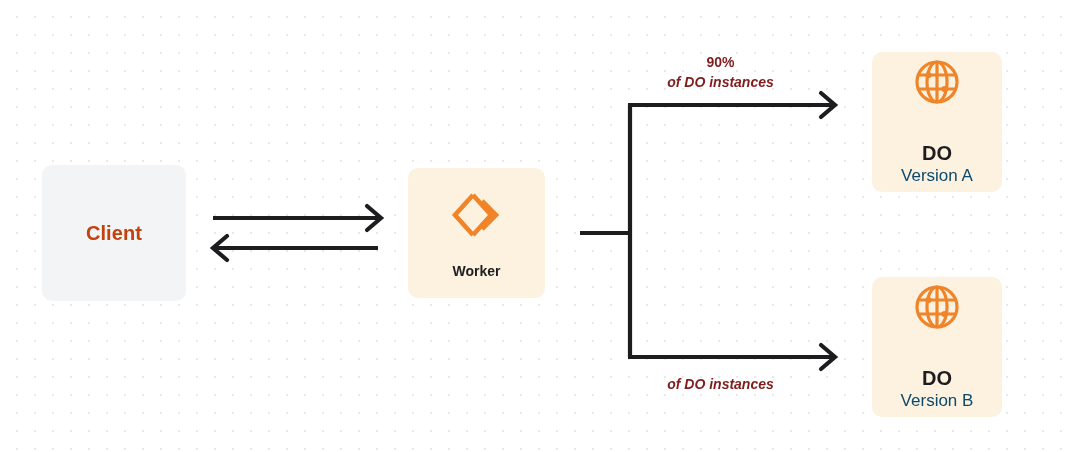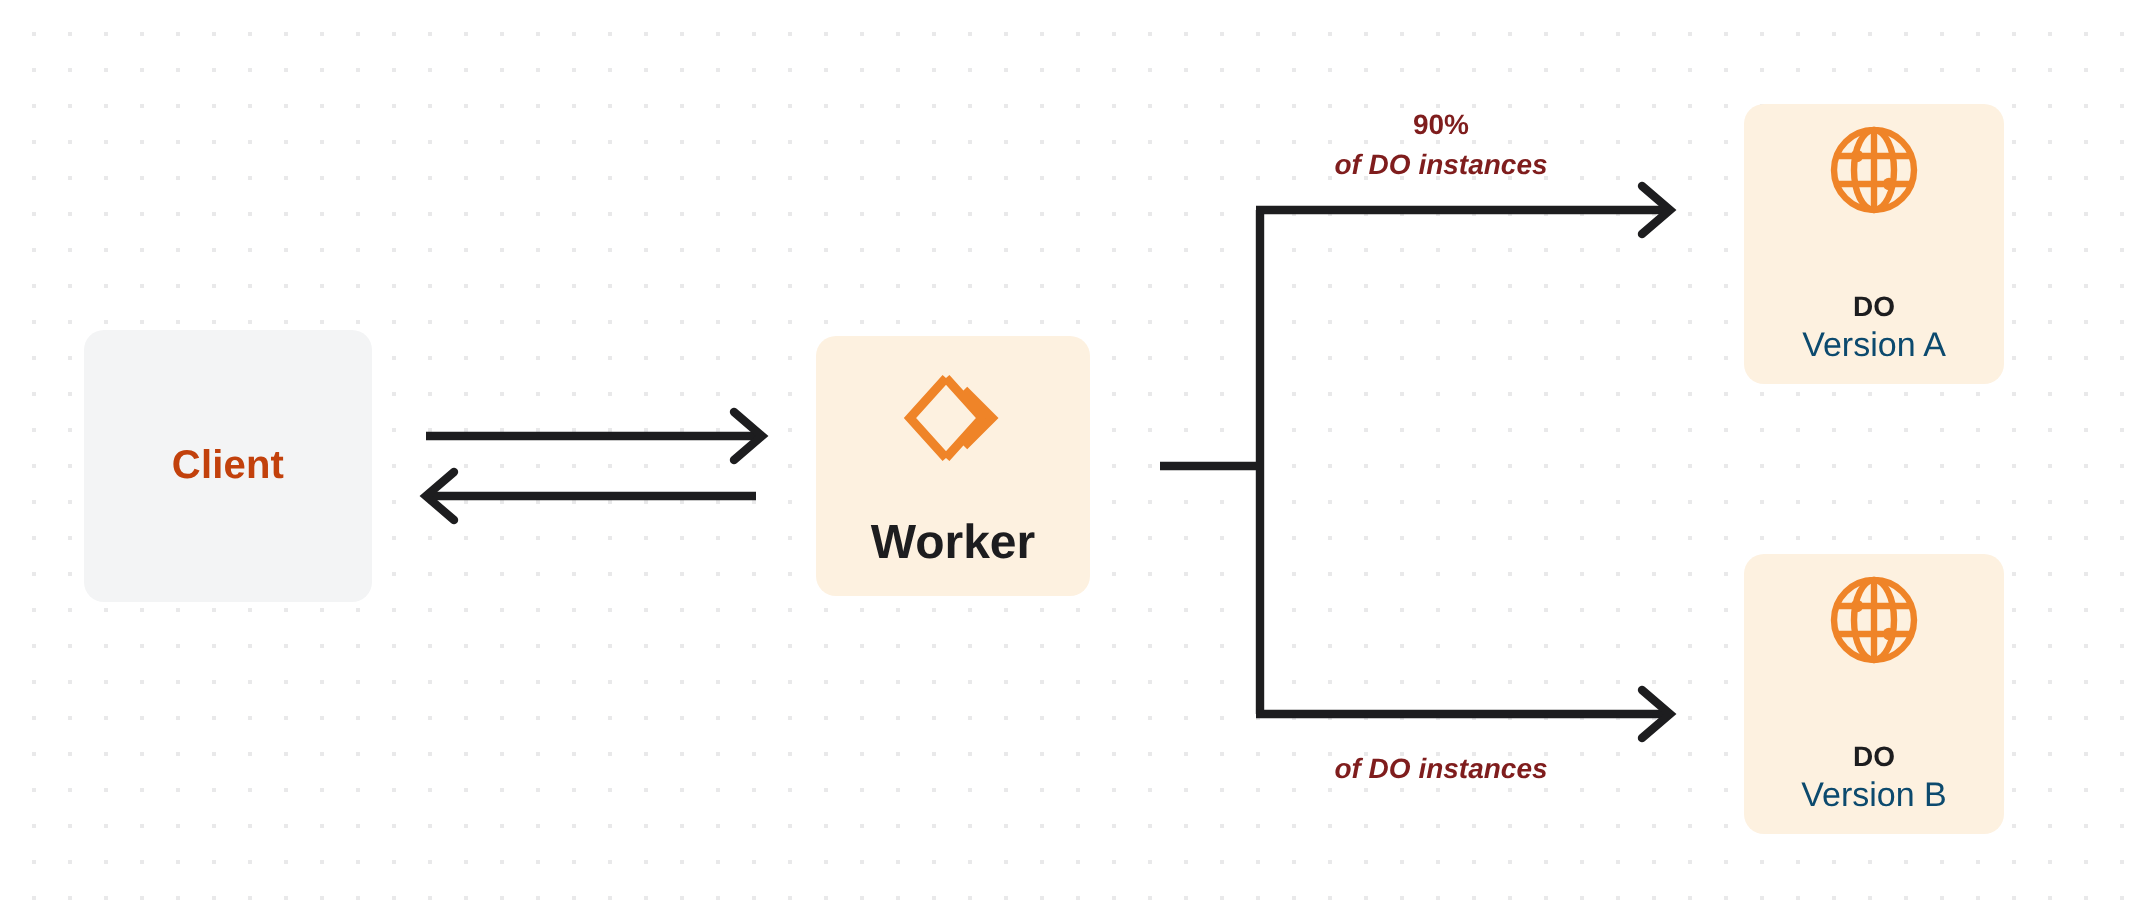--- a/index.html
+++ b/index.html
@@ -50,37 +50,37 @@
   
   #worker-node {
     left: 408px;
     top: 168px;
     width: 137px;
     height: 130px;
     background: #fdf1e0;
   }
   #worker-node .node-icon { margin-bottom: 16px; }
   #worker-node .node-title {
-    font-size: 24px;
+    font-size: 14px;
     font-weight: bold;
     color: #1d1d1f;
   }
 
   
   .do-node {
     left: 872px;
     width: 130px;
     height: 140px;
     background: #fdf1e0;
   }
   #do-node-a { top: 52px; }
   #do-node-b { top: 277px; }
   .do-node .node-icon { margin-bottom: 10px; }
   .do-node .node-title {
-    font-size: 14px;
+    font-size: 20px;
     font-weight: bold;
     color: #1d1d1f;
     line-height: 1.12;
     margin-top: 20px;
   }
   .do-node .node-subtitle {
     font-size: 17px;
     font-weight: normal;
     color: #0c4a6e;
     line-height: 1.35;

